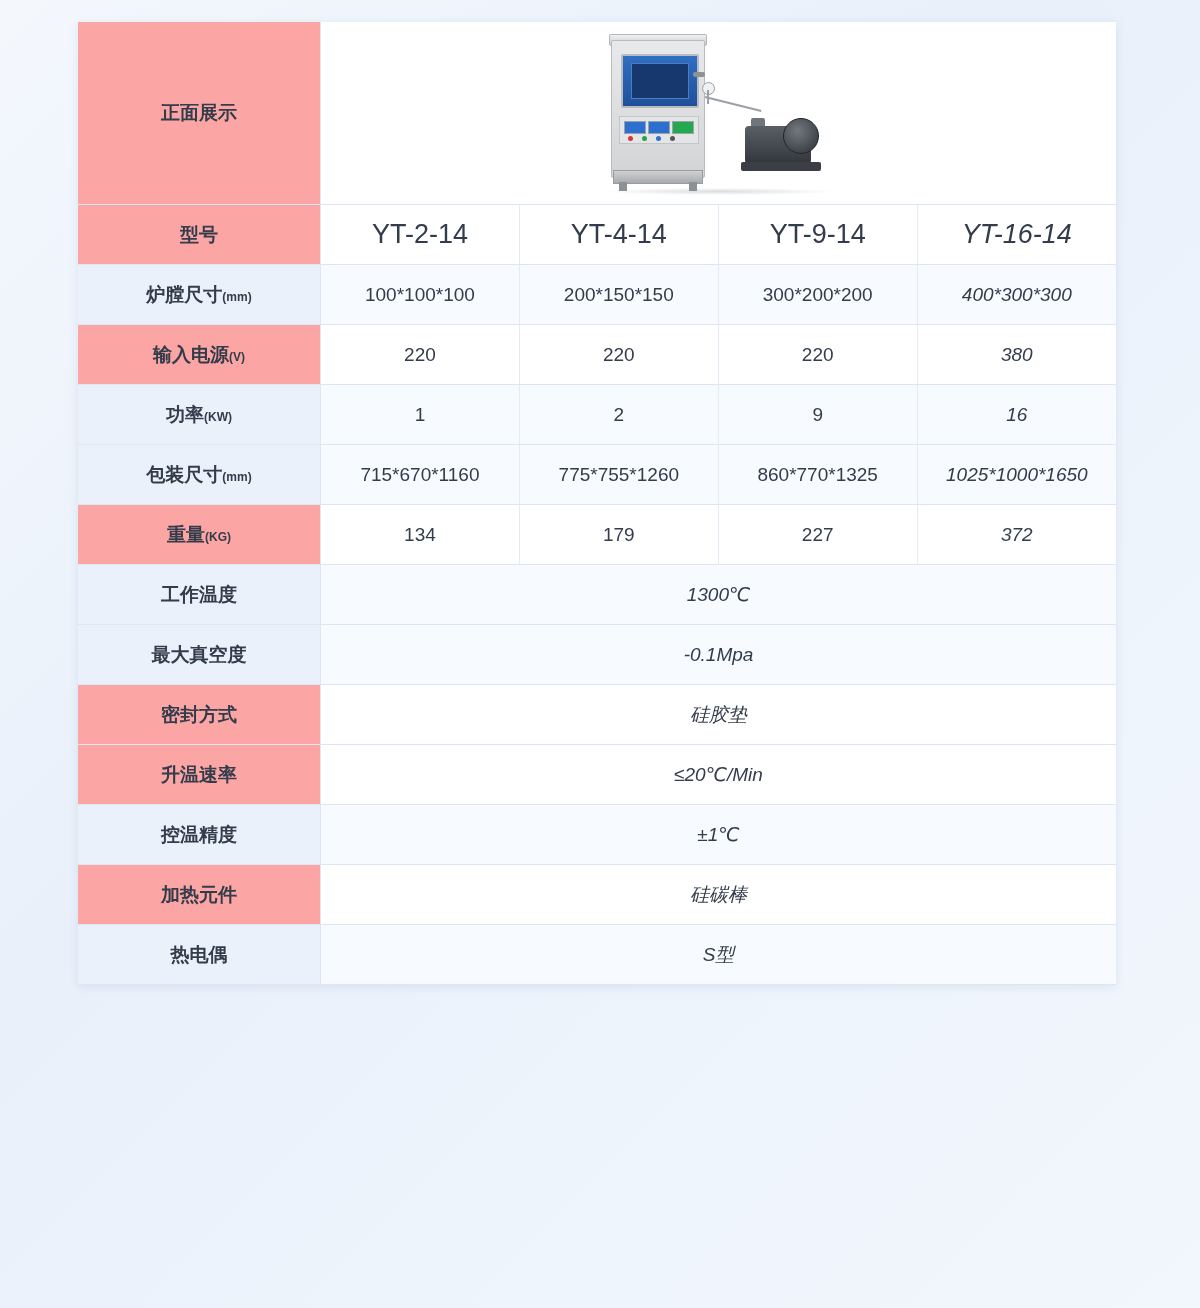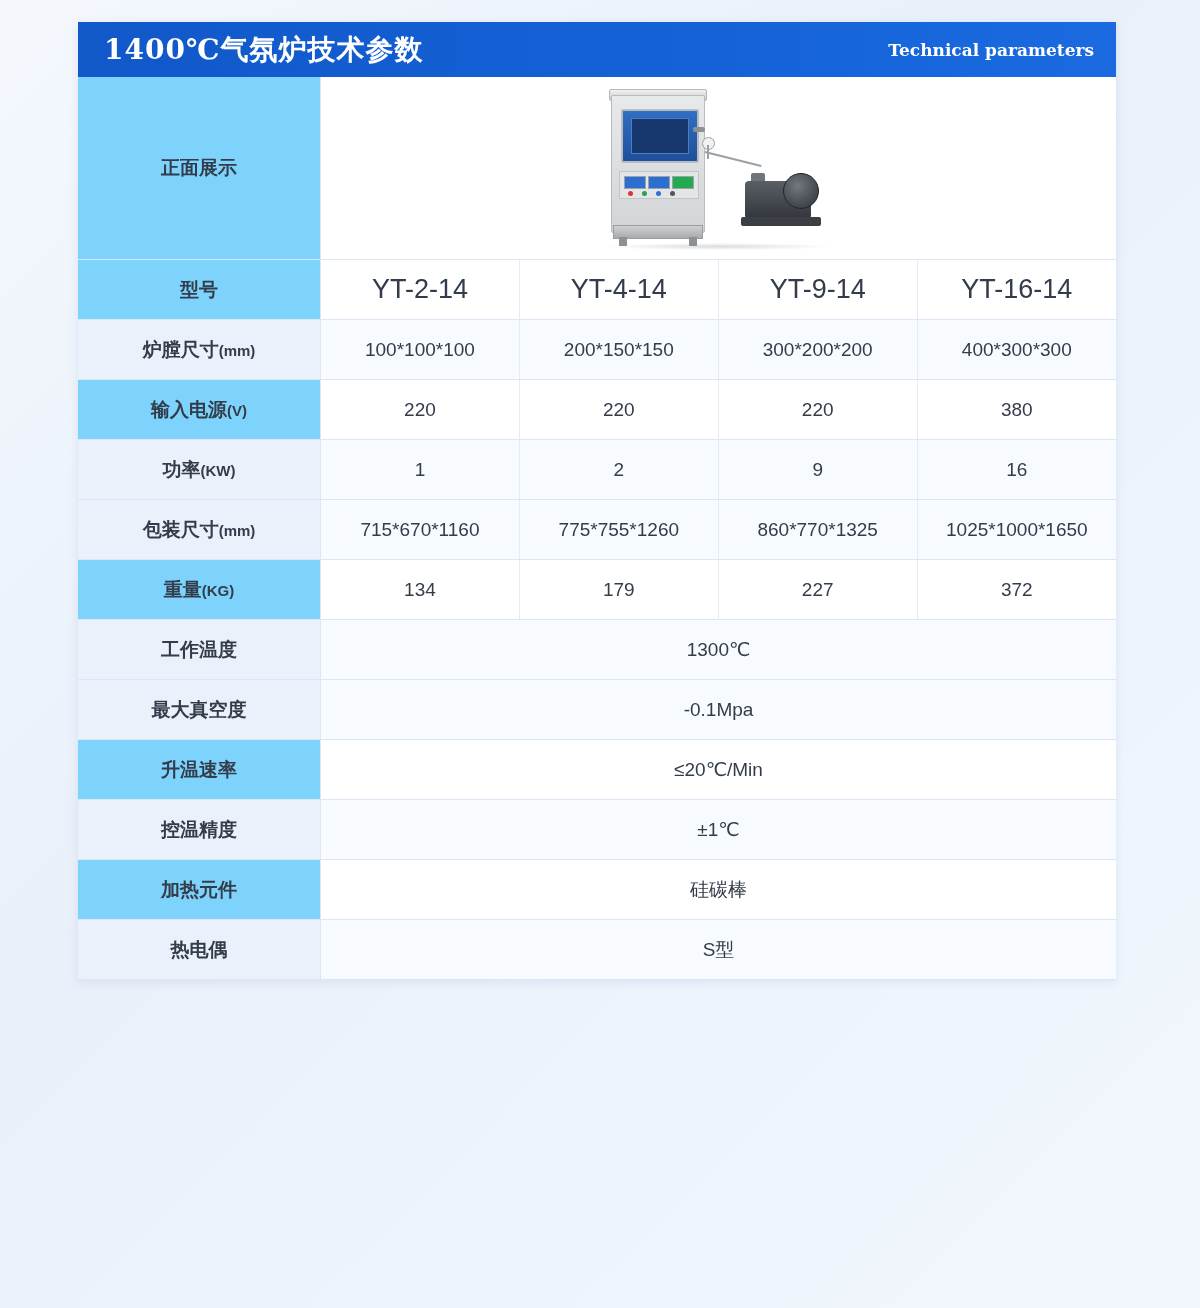--- a/index.html
+++ b/index.html
@@ -66,38 +66,39 @@
     vertical-align: middle;
     padding: 0;
   }
   td.label {
     width: 242px;
     text-align: left;
     padding-left: 26px;
     color: #1558c6;
     font-size: 21px;
     font-weight: bold;
-    background: #7dd3fc;
+    background: #fca5a5;
     border-right: 1px solid #dce6f4;
   }
   td.label .unit {
-    font-size: 15px;
+    font-size: 12px;
     font-weight: bold;
   }
   tr.alt td {
     background: #f7fafe;
   }
   tr.alt td.label {
     background: #eaf1fb;
   }
   td.value {
     border-right: 1px solid #e4ebf6;
   }
   td.value:last-child {
     border-right: none;
+    font-style: italic;
   }
   tr.models td.value {
     font-size: 27px;
   }
   .row-h {
     height: 60px;
   }
   
   .img-cell {
     height: 182px;
@@ -284,24 +285,20 @@
     background: radial-gradient(ellipse at center, rgba(120,130,145,0.28), rgba(120,130,145,0) 72%);
   }
 </style>
 </head>
 <body>
 
 <div class="page-bg"></div>
 
 <div class="sheet">
 
-  <div class="title-bar">
-    <div class="title-cn">1400℃气氛炉技术参数</div>
-    <div class="title-en">Technical parameters</div>
-  </div>
 
   <table class="spec">
     <tbody>
 
       <tr>
         <td class="label">正面展示</td>
         <td class="img-cell value" colspan="4">
           <div class="furnace">
             <div class="shadow"></div>
             <div class="f-top"></div>
@@ -384,20 +381,24 @@
 
       <tr class="alt row-h">
         <td class="label">工作温度</td>
         <td class="value" colspan="4">1300℃</td>
       </tr>
       <tr class="alt row-h">
         <td class="label">最大真空度</td>
         <td class="value" colspan="4">-0.1Mpa</td>
       </tr>
       <tr class="row-h">
+        <td class="label">密封方式</td>
+        <td class="value" colspan="4">硅胶垫</td>
+      </tr>
+      <tr class="row-h">
         <td class="label">升温速率</td>
         <td class="value" colspan="4">≤20℃/Min</td>
       </tr>
       <tr class="alt row-h">
         <td class="label">控温精度</td>
         <td class="value" colspan="4">±1℃</td>
       </tr>
       <tr class="row-h">
         <td class="label">加热元件</td>
         <td class="value" colspan="4">硅碳棒</td>

